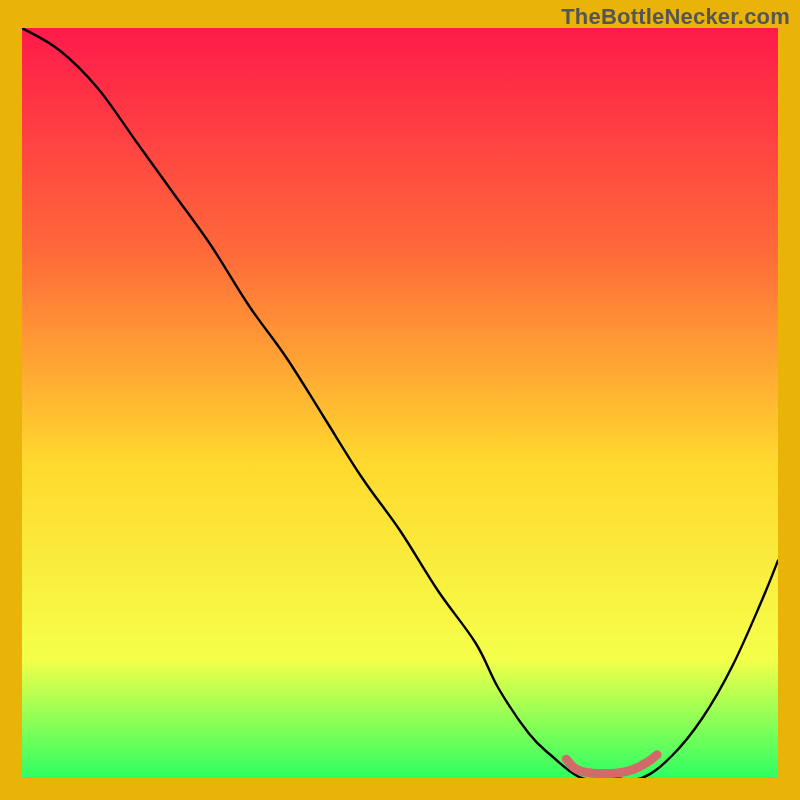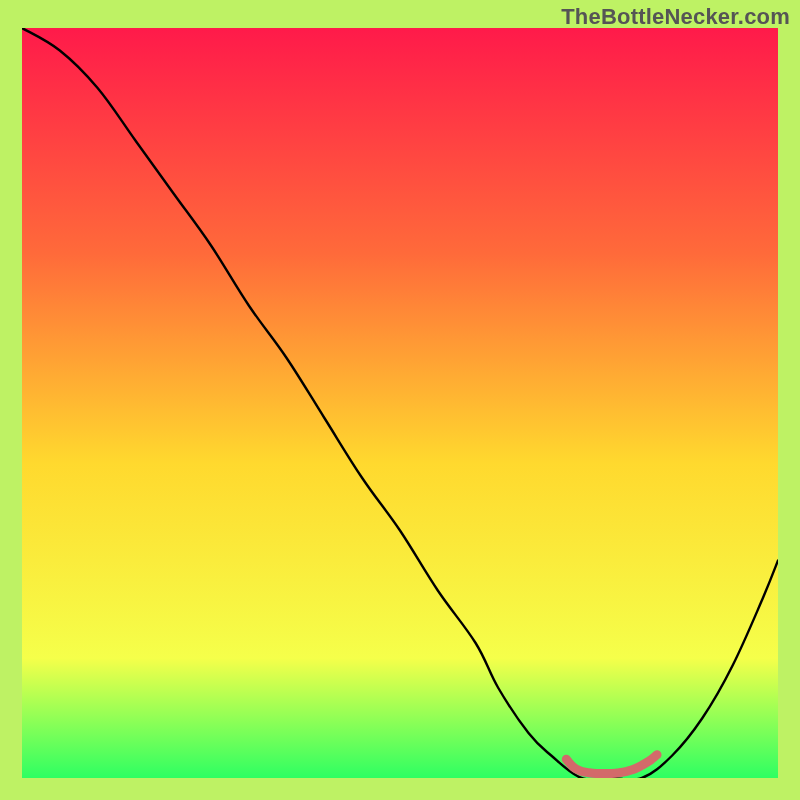--- a/index.html
+++ b/index.html
@@ -8,21 +8,21 @@
     width: 800px;
     height: 800px;
     background: #000;
     font-family: Arial, Helvetica, sans-serif;
     overflow: hidden;
   }
   .frame {
     position: relative;
     width: 800px;
     height: 800px;
-    background: #bef264;
+    background: #eab308;
   }
   .watermark {
     position: absolute;
     top: 4px;
     right: 10px;
     color: #555;
     font-size: 22px;
     font-weight: 600;
     letter-spacing: 0.2px;
     z-index: 5;

